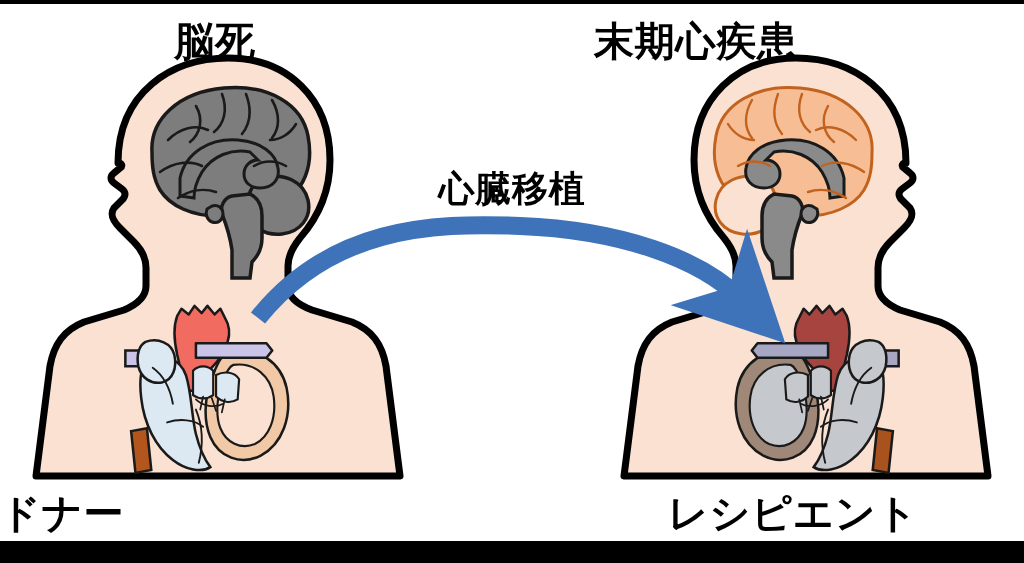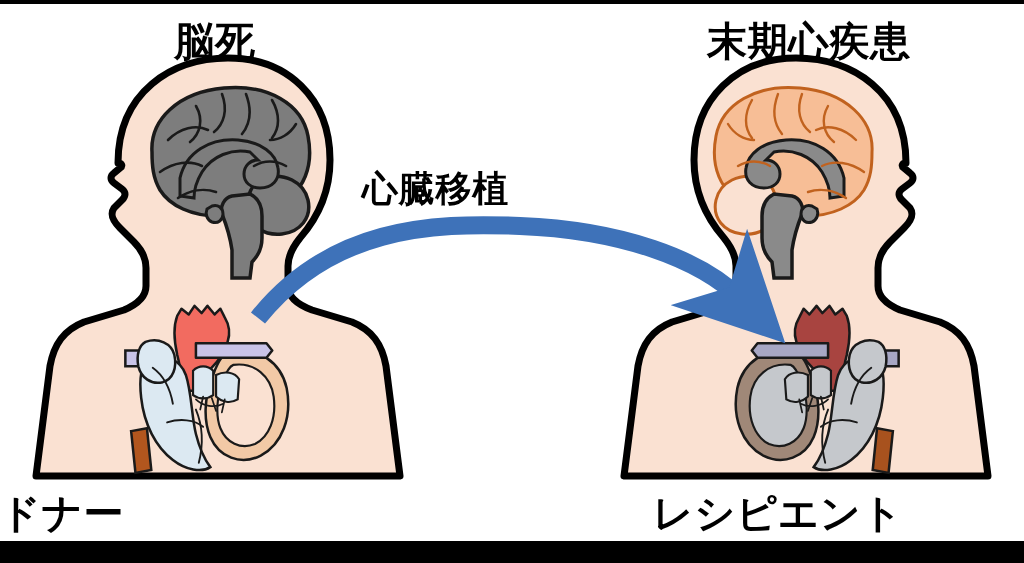--- a/index.html
+++ b/index.html
@@ -48,24 +48,24 @@
   .label-bottom {
     font-size: 40px;
     line-height: 46px;
   }
   .label-arrow {
     font-size: 36px;
     line-height: 42px;
   }
 
   #label-donor-condition { top: 18px; left: 0; width: 430px; text-align: center; }
-  #label-recipient-condition { top: 18px; left: 594px; width: 430px; text-align: center; }
+  #label-recipient-condition { top: 18px; left: 594px; width: 430px; text-align: left; }
   #label-donor-role { top: 490px; left: 0; width: 430px; }
-  #label-recipient-role { top: 490px; left: 563px; width: 430px; text-align: center; }
-  #label-procedure { top: 168px; left: 362px; width: 300px; text-align: left; }
+  #label-recipient-role { top: 490px; left: 578px; width: 430px; text-align: center; }
+  #label-procedure { top: 168px; left: 362px; width: 300px; text-align: center; }
 </style>
 </head>
 <body>
 
 <div id="stage">
 
   <div class="bar" id="bar-top"></div>
   <div class="bar" id="bar-bottom"></div>
 
   <svg class="scene" viewBox="0 0 1024 563" xmlns="http://www.w3.org/2000/svg">

